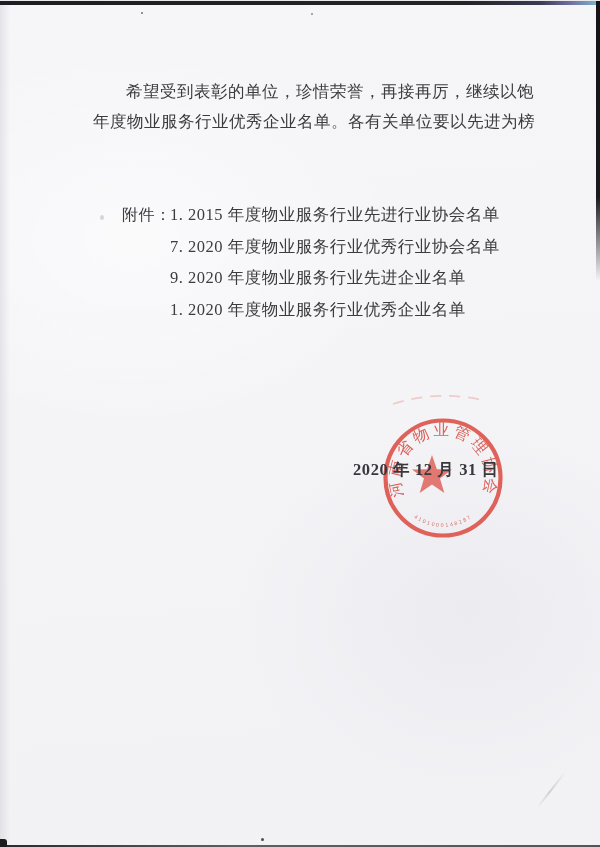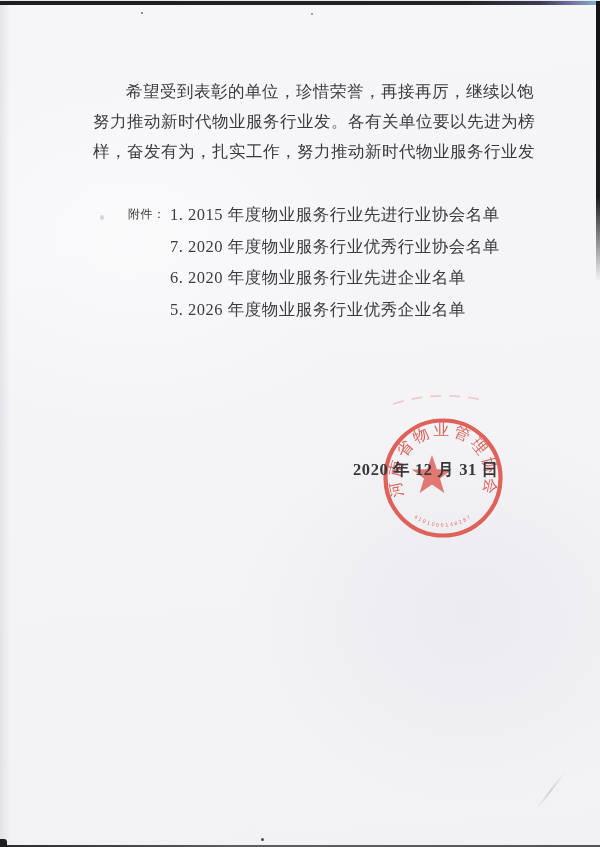--- a/index.html
+++ b/index.html
@@ -50,22 +50,22 @@
 
   
   .paragraph {
     position: absolute; left: 93px; top: 76px; width: 426px; z-index: 2;
     font-size: 16.5px; line-height: 30px; color: #3c3c40; letter-spacing: 0.5px;
   }
   .paragraph .line { white-space: nowrap; }
   .paragraph .line:first-child { text-indent: 33px; }
 
   .attachment-label {
-    position: absolute; left: 128px; top: 198px; z-index: 2;
-    font-size: 12px; line-height: 31.5px; color: #3c3c40; letter-spacing: 0.5px;
+    position: absolute; left: 122px; top: 198px; z-index: 2;
+    font-size: 16px; line-height: 31.5px; color: #3c3c40; letter-spacing: 0.5px;
   }
   .attachment-items {
     position: absolute; left: 170px; top: 198px; z-index: 2;
     font-size: 16.5px; line-height: 31.6px; color: #3c3c40; letter-spacing: 0.5px;
   }
   .attachment-items .line { white-space: nowrap; }
 
   .date-line {
     position: absolute; left: 353px; top: 454px; z-index: 3;
     font-size: 16.5px; line-height: 30px; color: #38383c; letter-spacing: 0.6px;
@@ -86,30 +86,29 @@
   <div class="edge-bottom-blob"></div>
   <div class="left-shade"></div>
   <div class="speck speck-a"></div>
   <div class="speck speck-b"></div>
   <div class="speck speck-c"></div>
   <div class="speck speck-d"></div>
   <div class="crease"></div>
 
   <div class="paragraph">
       <div class="line">希望受到表彰的单位，珍惜荣誉，再接再厉，继续以饱</div>
-      <div class="line">努力推动新时代物业服务行业发。各有关单位要以先进为榜</div>
-      <div class="line">样，奋发有为，扎实工作，努力推动新时代物业服务行业发</div>
+      <div class="line">年度物业服务行业优秀企业名单。各有关单位要以先进为榜</div>
     </div>
 
   <div class="attachment-label">附件：</div>
   <div class="attachment-items">
       <div class="line">1. 2015 年度物业服务行业先进行业协会名单</div>
       <div class="line">7. 2020 年度物业服务行业优秀行业协会名单</div>
-      <div class="line">6. 2020 年度物业服务行业先进企业名单</div>
-      <div class="line">5. 2026 年度物业服务行业优秀企业名单</div>
+      <div class="line">9. 2020 年度物业服务行业先进企业名单</div>
+      <div class="line">1. 2020 年度物业服务行业优秀企业名单</div>
     </div>
 
   <div class="date-line">2020 年 12 月 31 日</div>
 
   <svg class="seal-svg" width="150" height="165" viewBox="-73 -92 150 165" xmlns="http://www.w3.org/2000/svg">
     <path d="M -50 -74 Q -6 -88 39 -78" fill="none" stroke="#e9a49c" stroke-width="1.8" stroke-dasharray="11 8" opacity="0.5"></path>
     <g opacity="0.88">
       <circle r="57.5" fill="none" stroke="#dc4f45" stroke-width="4.2"></circle>
       <path id="sealArcTop" d="M -38.6 19 A 43 43 0 1 1 38.6 19" fill="none"></path>
       <text font-size="15.5" fill="#d94a40" letter-spacing="3.5" font-family="Liberation Serif, DejaVu Serif, serif">

